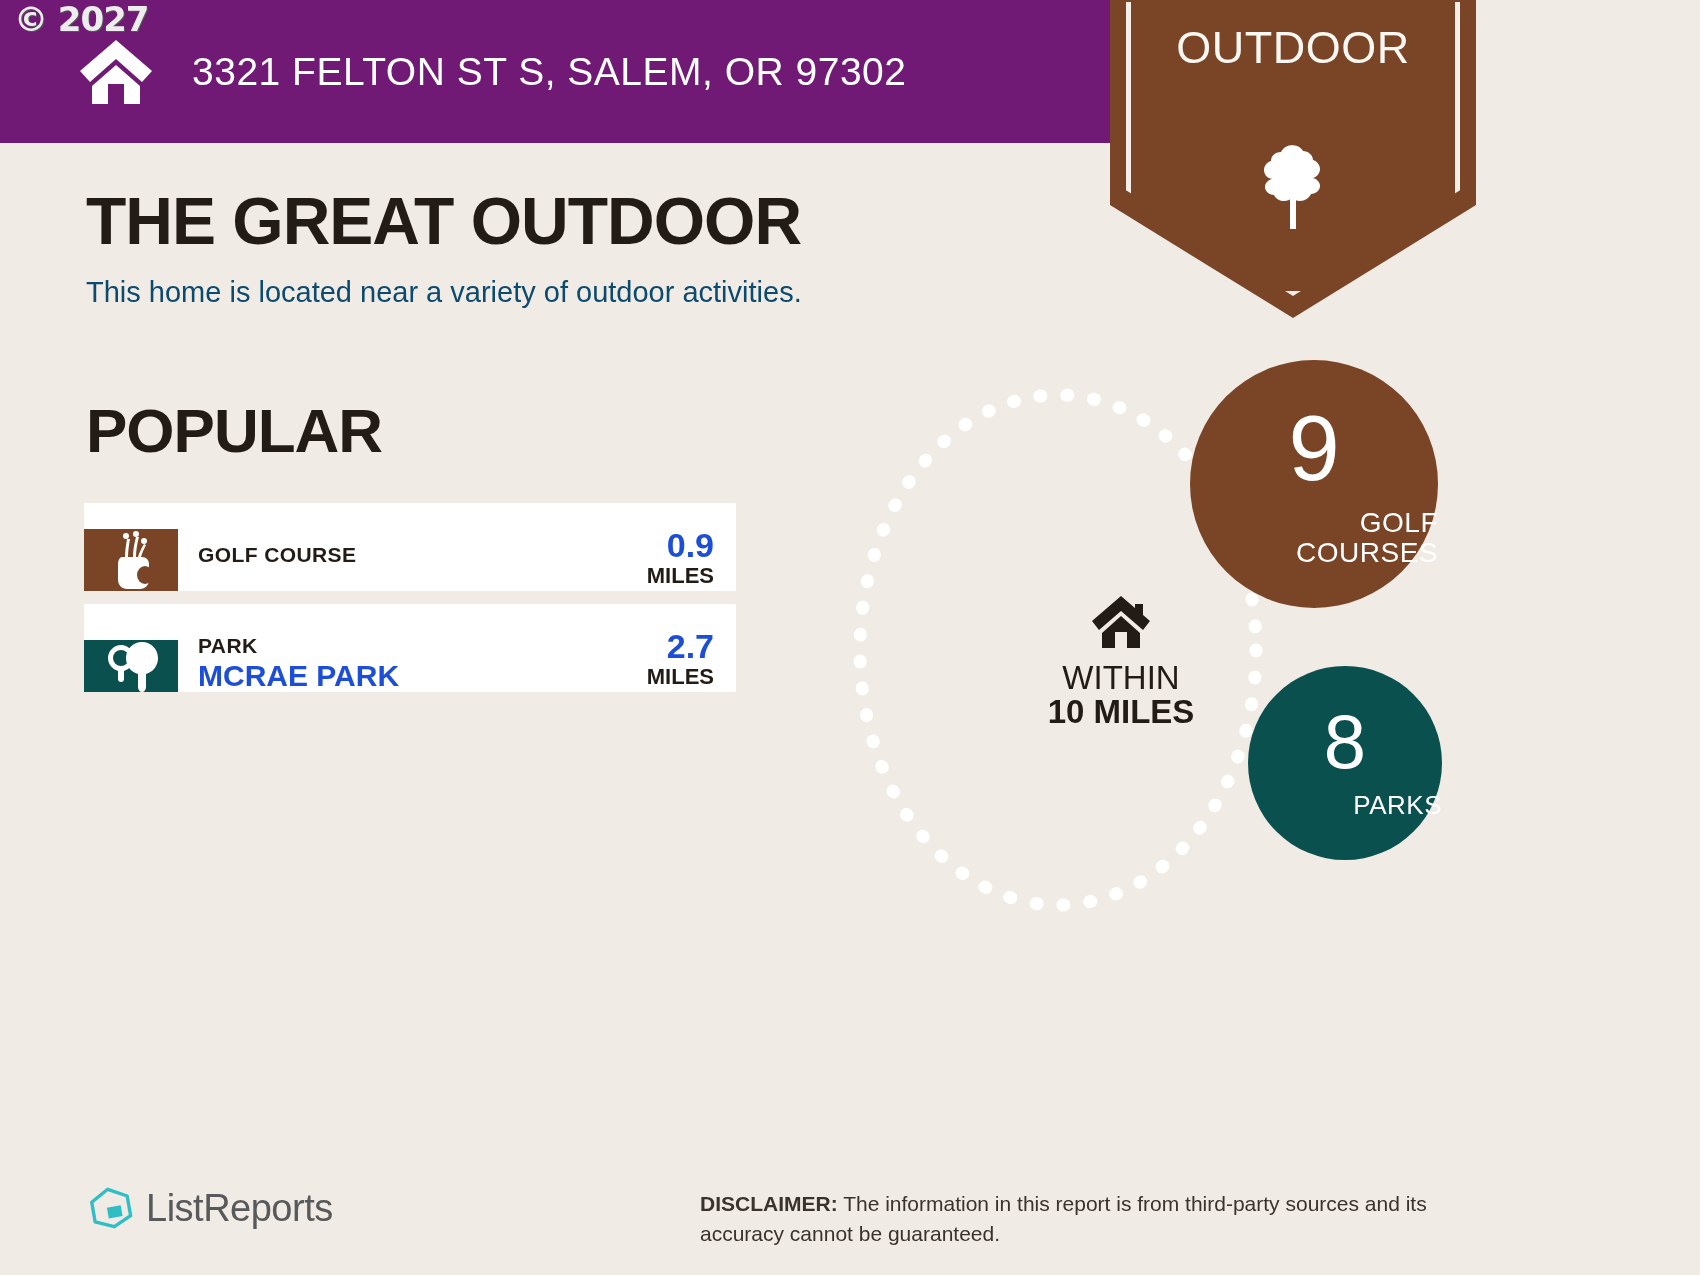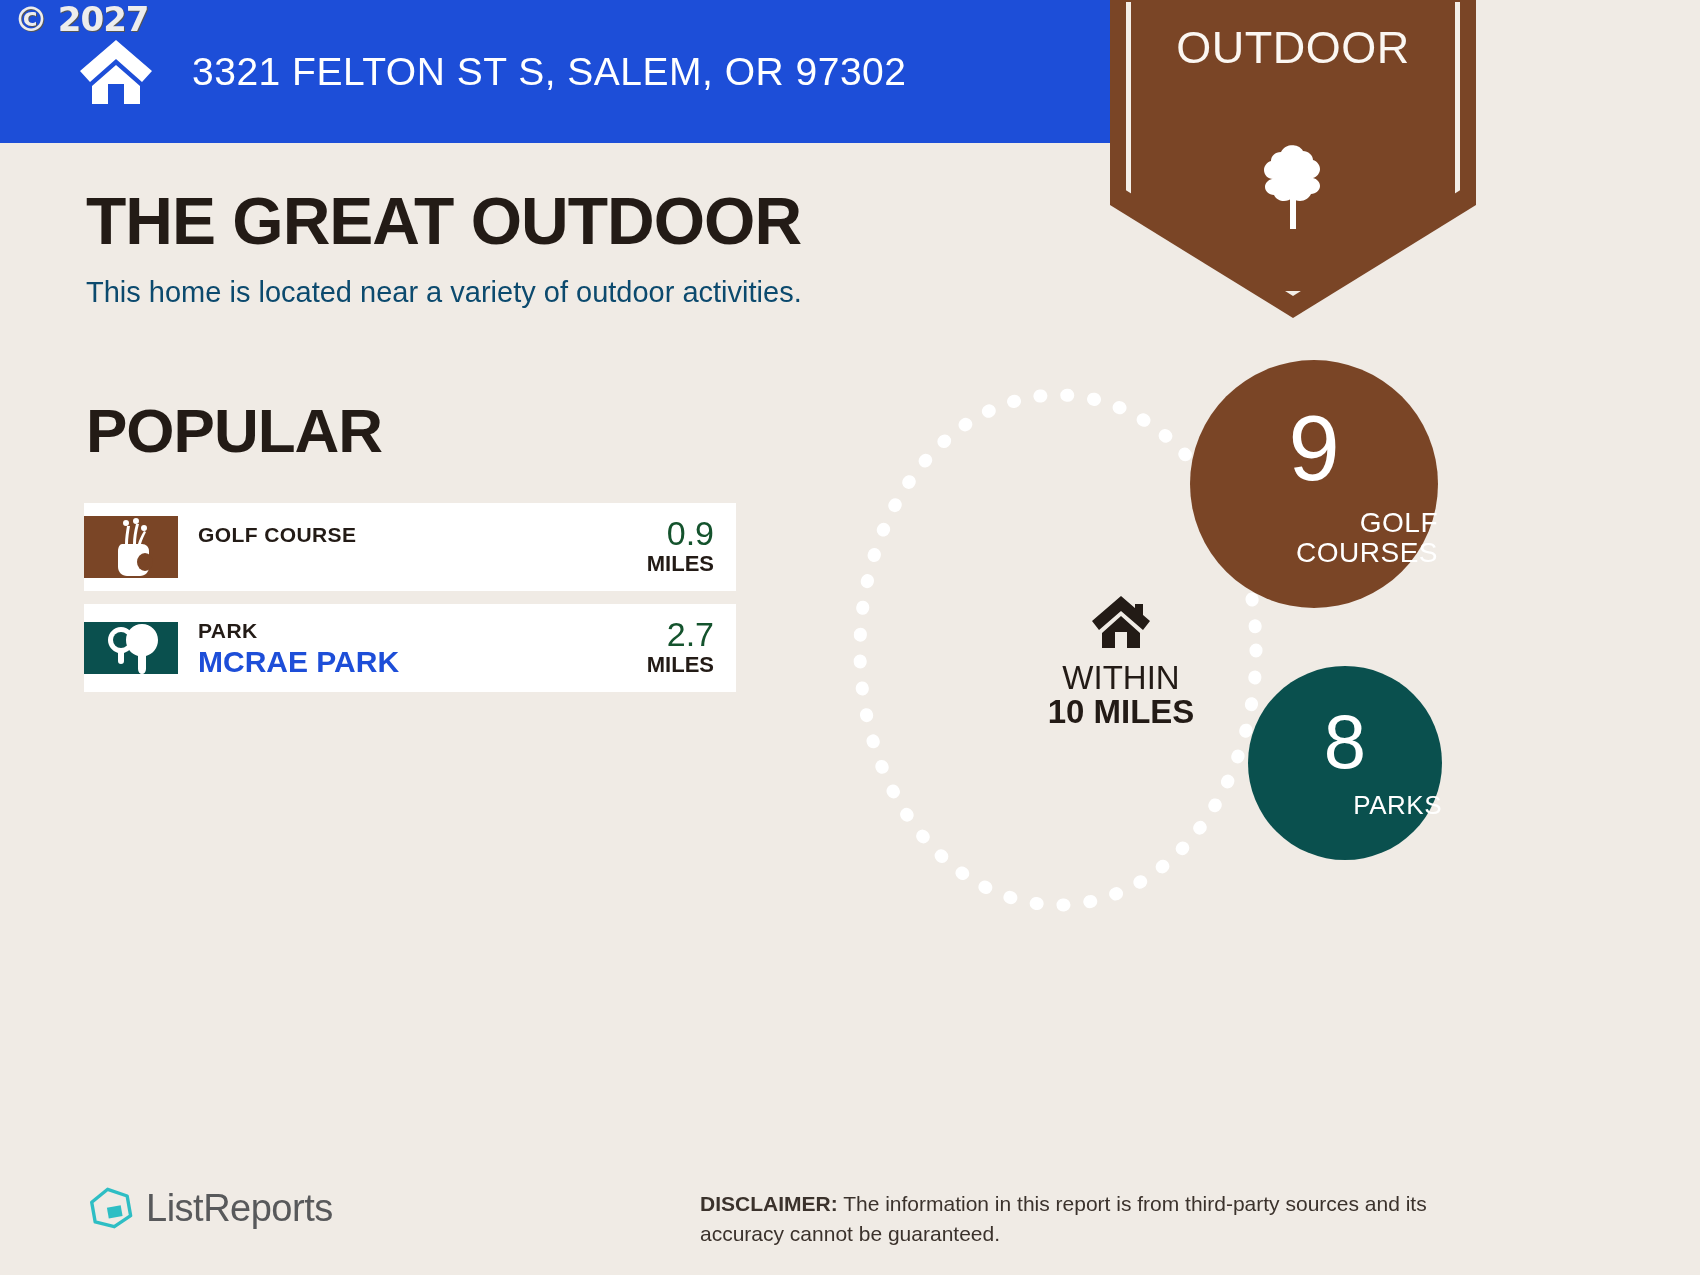--- a/index.html
+++ b/index.html
@@ -6,21 +6,21 @@
   body{
     width:1700px;height:1275px;
     background:#F0EBE5;
     font-family:"Liberation Sans", sans-serif;
     overflow:hidden;position:relative;
     -webkit-font-smoothing:antialiased;
   }
   
   #header{
     position:absolute;left:0;top:0;width:1232px;height:143px;
-    background:#1d4ed8;
+    background:#701a75;
   }
   #watermark{
     position:absolute;left:14px;top:2px;
     font-family:"DejaVu Sans", sans-serif;
     font-weight:bold;font-size:34px;color:#EDEDED;
     letter-spacing:-1px;line-height:1;
     text-shadow:1px 1px 0 #555;
   }
   #home-icon{position:absolute;left:78px;top:38px;width:76px;height:68px;}
   #address{
@@ -60,33 +60,33 @@
   #subtitle{
     position:absolute;left:86px;top:276px;
     font-size:29px;color:#0c4a6e;font-weight:400;
   }
   #popular{
     position:absolute;left:86px;top:400px;
     font-size:62px;font-weight:bold;color:#231B16;letter-spacing:-1px;line-height:1;
   }
   
   #list{position:absolute;left:84px;top:503px;width:652px;}
-  .row{display:flex;height:88px;background:#FFFFFF;margin-bottom:13px;align-items:center;}
+  .row{display:flex;height:88px;background:#FFFFFF;margin-bottom:13px;align-items:flex-end;}
   .row-icon{width:94px;flex:0 0 94px;display:flex;align-items:center;justify-content:center;}
   .row-body{flex:1;display:flex;align-items:center;padding-left:20px;}
   .row-cat{font-size:21px;font-weight:bold;color:#231B16;letter-spacing:.4px;line-height:1.25;}
   .row-name{font-size:30px;font-weight:bold;color:#1d4ed8;letter-spacing:0;line-height:1.1;}
   .row-name.blurred{
     font-size:21px;color:#9a9590;filter:blur(2.4px);opacity:.75;letter-spacing:1px;
   }
   .row-dist{
     flex:0 0 130px;display:flex;flex-direction:column;
     align-items:flex-end;justify-content:center;padding-right:22px;
   }
-  .dist-num{font-size:34px;font-weight:normal;color:#14532d;line-height:1;}
+  .dist-num{font-size:34px;font-weight:bold;color:#1d4ed8;line-height:1;}
   .dist-unit{font-size:22px;font-weight:bold;color:#231B16;line-height:1.3;}
   
   #dotted-circle{
     position:absolute;left:848px;top:385px;width:420px;height:530px;
   }
   #center-house{position:absolute;left:1090px;top:594px;width:62px;height:56px;}
   #within-1{
     position:absolute;left:1010px;top:660px;width:222px;text-align:center;
     font-size:33px;color:#231B16;line-height:1.1;
   }

